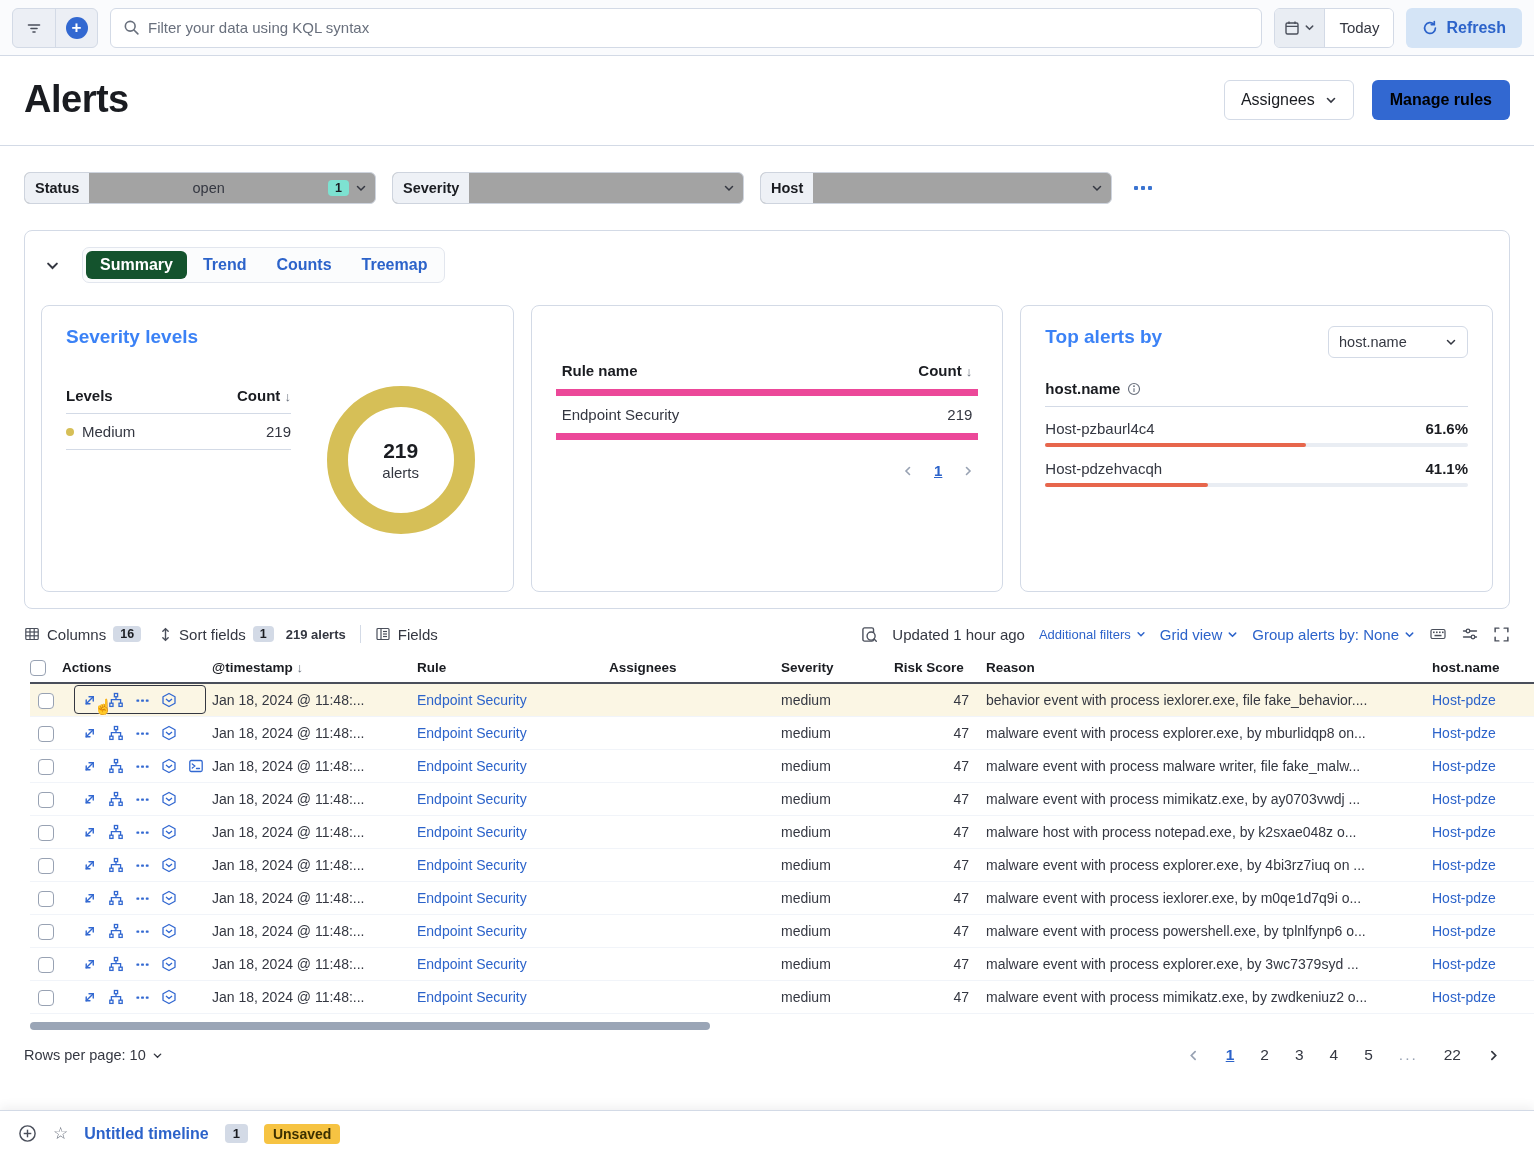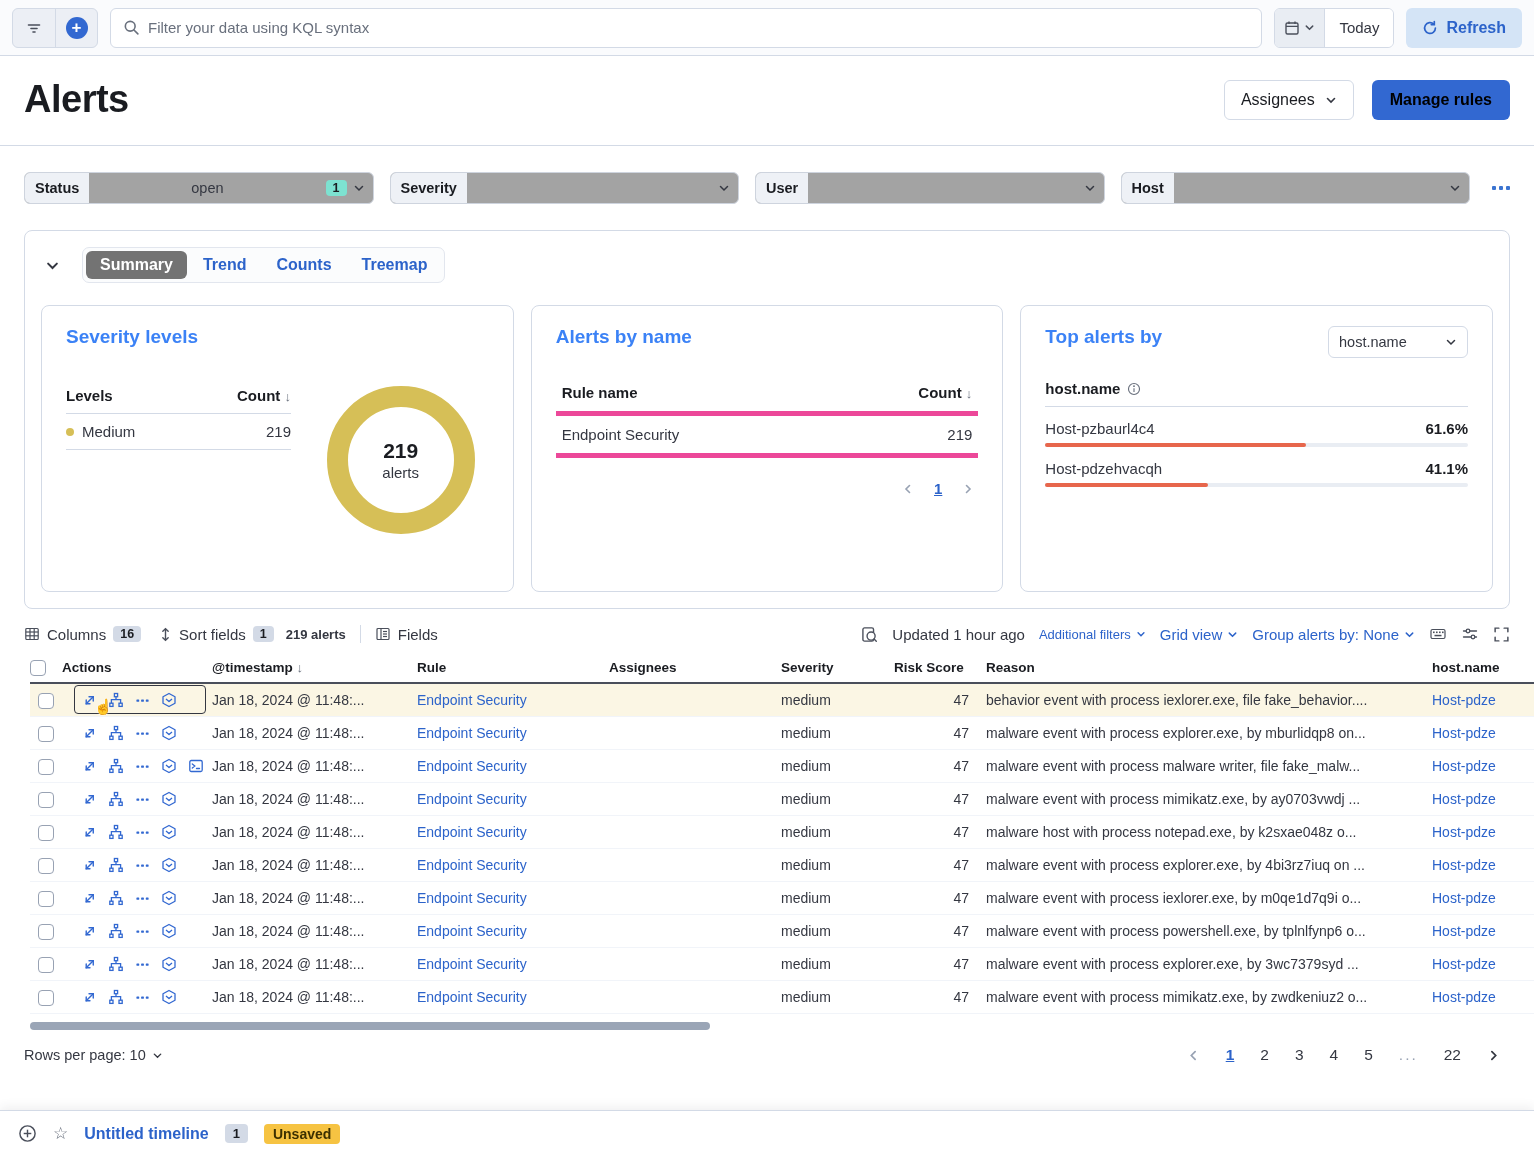--- a/index.html
+++ b/index.html
@@ -69,39 +69,39 @@
   .more-dots { display: flex; gap: 3px; margin-left: 6px; cursor: pointer; }
   .more-dots i { width: 4px; height: 4px; background: #3b74d1; display: block; border-radius: 1px; }
 
   
   .viz { border: 1px solid #d3dae6; border-radius: 8px; margin-top: 26px; padding: 16px; }
   .viz-top { display: flex; align-items: center; gap: 18px; }
   .collapse-btn { background: none; border: none; cursor: pointer; padding: 4px; }
   .tabs { display: flex; align-items: center; border: 1px solid #e2e6ee; background: #fbfcfd; border-radius: 7px; padding: 3px; gap: 2px; }
   .tab { border: none; background: transparent; color: #2c63ca; font-size: 16px; font-weight: 600;
     font-family: inherit; padding: 5px 14px; border-radius: 6px; cursor: pointer; }
-  .tab.active { background: #737373; color: #fff; font-weight: 700; }
+  .tab.active { background: #14532d; color: #fff; font-weight: 700; }
   .panels { display: flex; gap: 17px; margin-top: 22px; }
   .panel { flex: 1; border: 1px solid #d3dae6; border-radius: 8px; height: 287px; padding: 20px 24px; background: #fff; }
   .panel h2 { font-size: 19px; font-weight: 700; color: #3b82f6; }
 
   .sev-body { display: flex; }
   .sev-table { width: 225px; margin-top: 30px; }
   .sev-table .trow { display: flex; justify-content: space-between; align-items: center; padding: 9px 0; }
   .sev-table .thead { font-weight: 700; font-size: 15px; color: #1a1c21; border-bottom: 1px solid #d3dae6; }
   .sev-table .tdata { border-bottom: 1px solid #d3dae6; font-size: 15px; }
   .dot { width: 8px; height: 8px; border-radius: 50%; display: inline-block; margin-right: 8px; vertical-align: 1px; }
   .sort-arrow { color: #69707d; font-size: 13px; }
   .donut { width: 148px; height: 148px; border-radius: 50%; border: 21px solid #d6bf57;
     margin: 38px 14px 0 auto; display: flex; flex-direction: column; align-items: center; justify-content: center; }
   .donut .dval { font-size: 21px; font-weight: 700; color: #1a1c21; }
   .donut .dlab { font-size: 15px; color: #343741; margin-top: 1px; }
 
   .abn-table { margin-top: 26px; }
-  .abn-row { display: flex; justify-content: space-between; padding: 10px 6px; font-size: 15px; border-bottom: 5px solid #ec4899; }
+  .abn-row { display: flex; justify-content: space-between; padding: 10px 6px; font-size: 15px; border-bottom: 7px solid #ec4899; }
   .abn-row.head { font-weight: 700; color: #1a1c21; }
   .mini-pager { display: flex; justify-content: flex-end; align-items: center; gap: 20px; margin-top: 22px; padding-right: 4px; }
   .mini-pager .pg-num { color: #2c63ca; font-weight: 700; text-decoration: underline; font-size: 15px; cursor: pointer; }
   .pg-arrow { color: #98a2b3; font-size: 15px; cursor: pointer; }
 
   .ta-head { display: flex; justify-content: space-between; align-items: flex-start; }
   .ta-select { width: 140px; height: 32px; border: 1px solid #d3dae6; border-radius: 6px; background: #fff;
     display: flex; align-items: center; justify-content: space-between; padding: 0 10px; font-size: 14.5px; cursor: pointer; }
   .ta-field { display: flex; align-items: center; gap: 7px; font-weight: 700; font-size: 15px; color: #1a1c21;
     margin-top: 22px; padding-bottom: 9px; border-bottom: 1px solid #d3dae6; }
@@ -251,29 +251,20 @@
     <div class="control">
       <span class="ctl-label">Severity</span>
       <span class="ctl-value"></span>
       <span class="chev icon">
         <svg width="12" height="12" viewBox="0 0 12 12" fill="none" stroke="#343741" stroke-width="1.5" stroke-linecap="round">
             <polyline points="2.5,4.5 6,8 9.5,4.5"></polyline>
           </svg>
       </span>
     </div>
     <div class="control">
-      <span class="ctl-label">User</span>
-      <span class="ctl-value"></span>
-      <span class="chev icon">
-        <svg width="12" height="12" viewBox="0 0 12 12" fill="none" stroke="#343741" stroke-width="1.5" stroke-linecap="round">
-            <polyline points="2.5,4.5 6,8 9.5,4.5"></polyline>
-          </svg>
-      </span>
-    </div>
-    <div class="control">
       <span class="ctl-label">Host</span>
       <span class="ctl-value"></span>
       <span class="chev icon">
         <svg width="12" height="12" viewBox="0 0 12 12" fill="none" stroke="#343741" stroke-width="1.5" stroke-linecap="round">
             <polyline points="2.5,4.5 6,8 9.5,4.5"></polyline>
           </svg>
       </span>
     </div>
     <span class="more-dots">
         <i></i>
@@ -315,21 +306,20 @@
             </div>
           </div>
           <div class="donut">
             <span class="dval">219</span>
             <span class="dlab">alerts</span>
           </div>
         </div>
       </div>
 
       <div class="panel">
-        <h2>Alerts by name</h2>
         <div class="abn-table">
           <div class="abn-row head">
             <span>Rule name</span>
             <span><span>Count</span> <span class="sort-arrow">↓</span></span>
           </div>
           <div class="abn-row">
             <span>Endpoint Security</span>
             <span>219</span>
           </div>
         </div>

